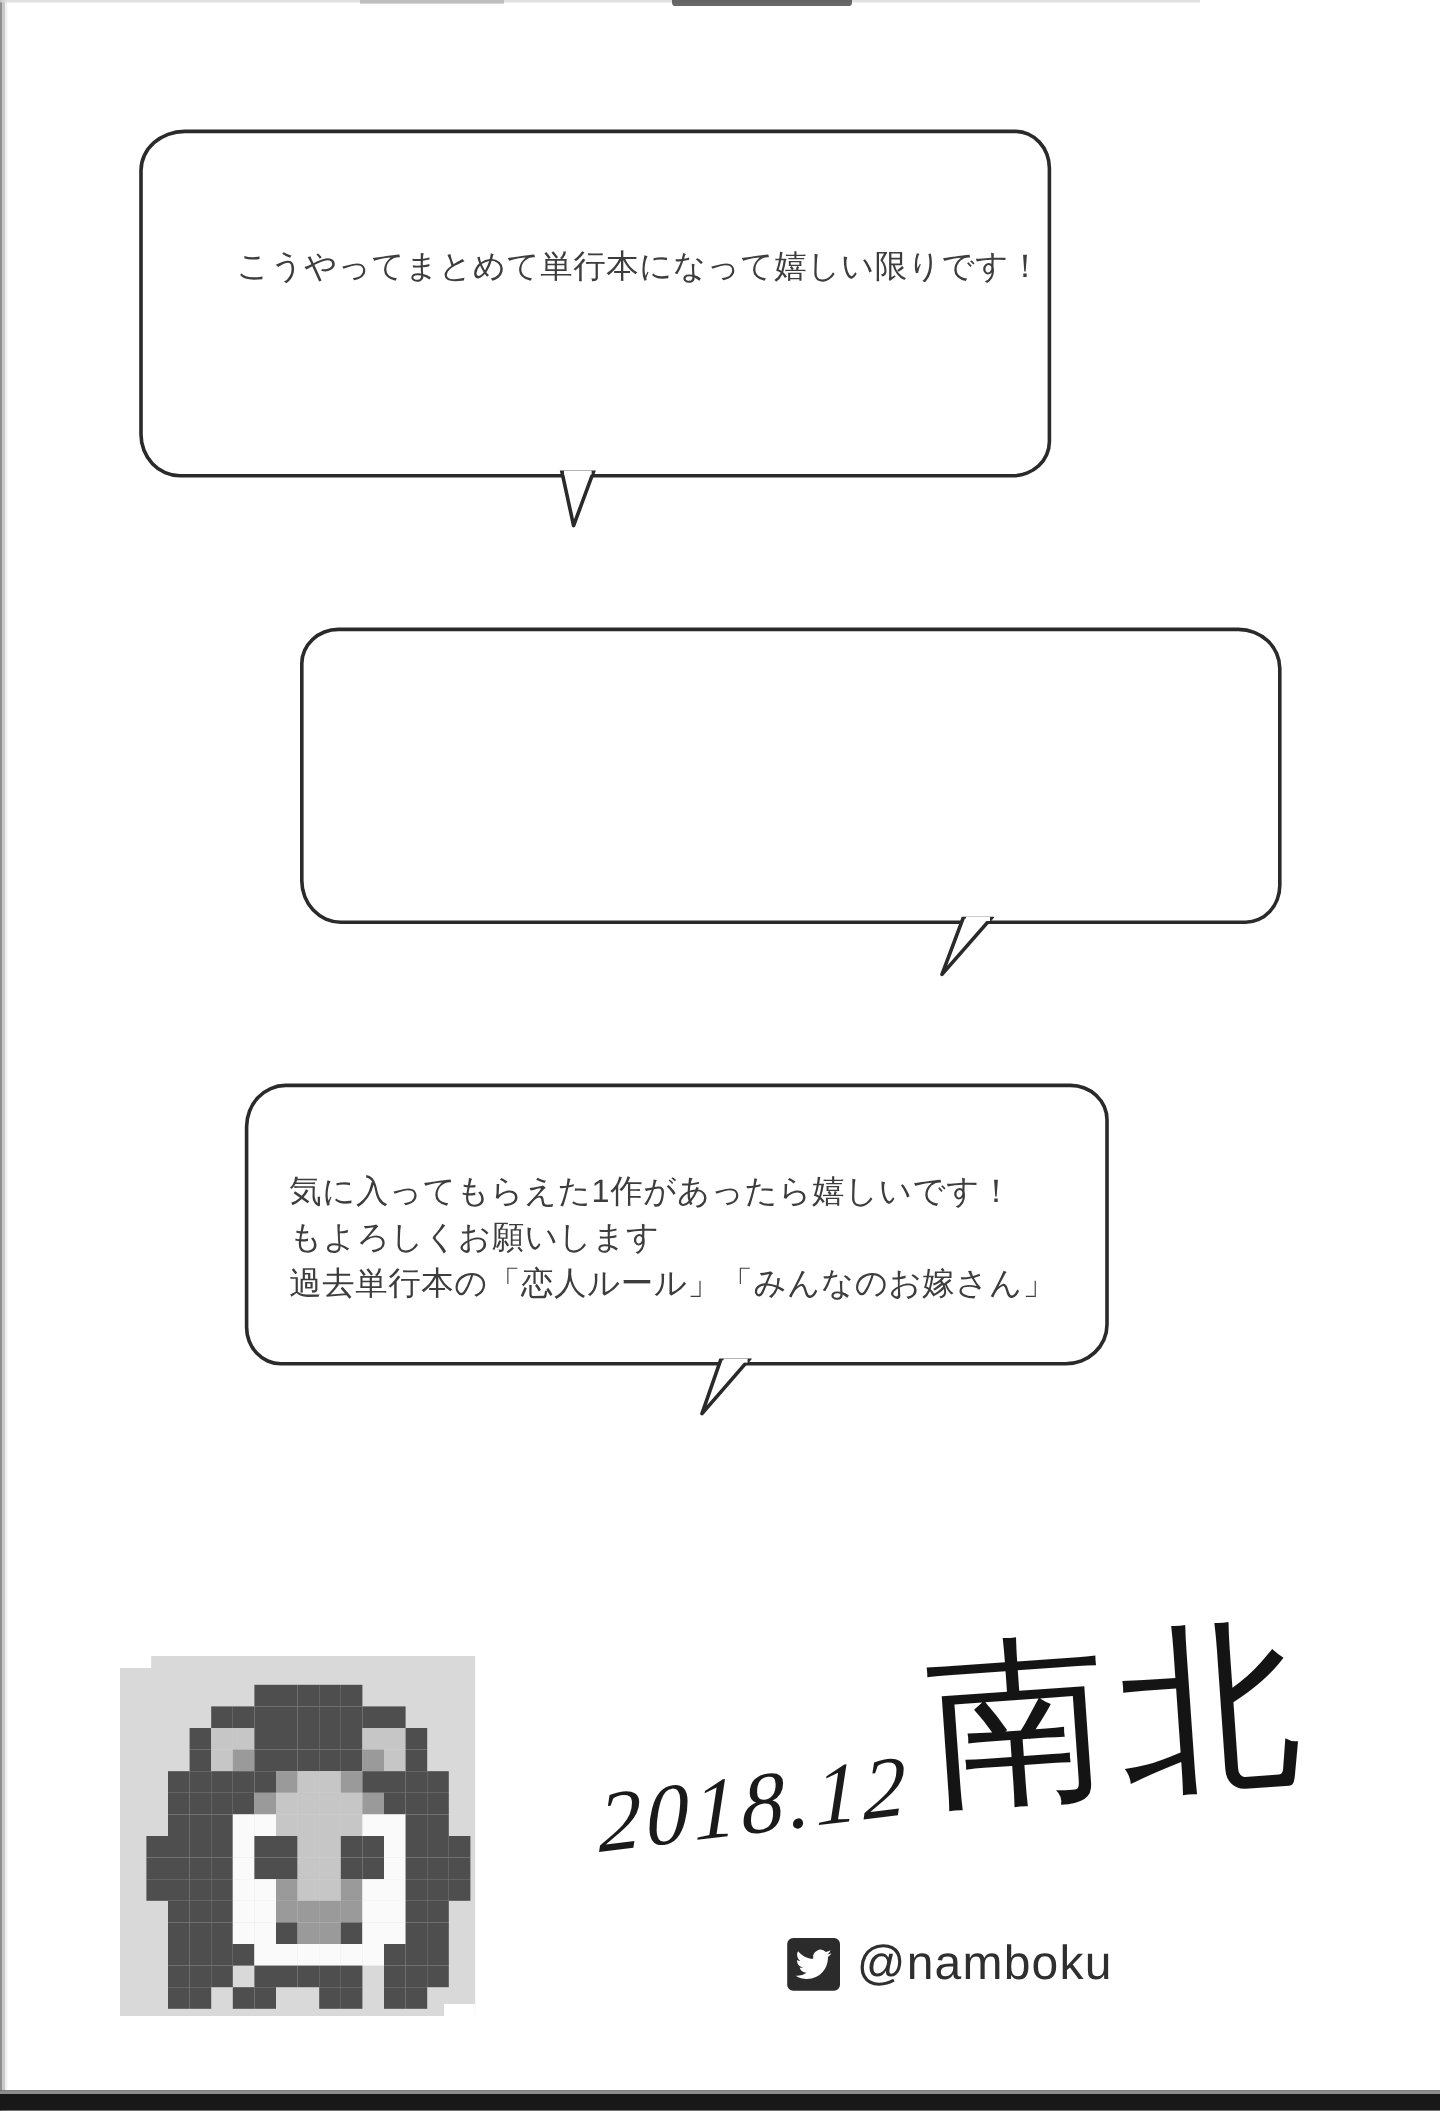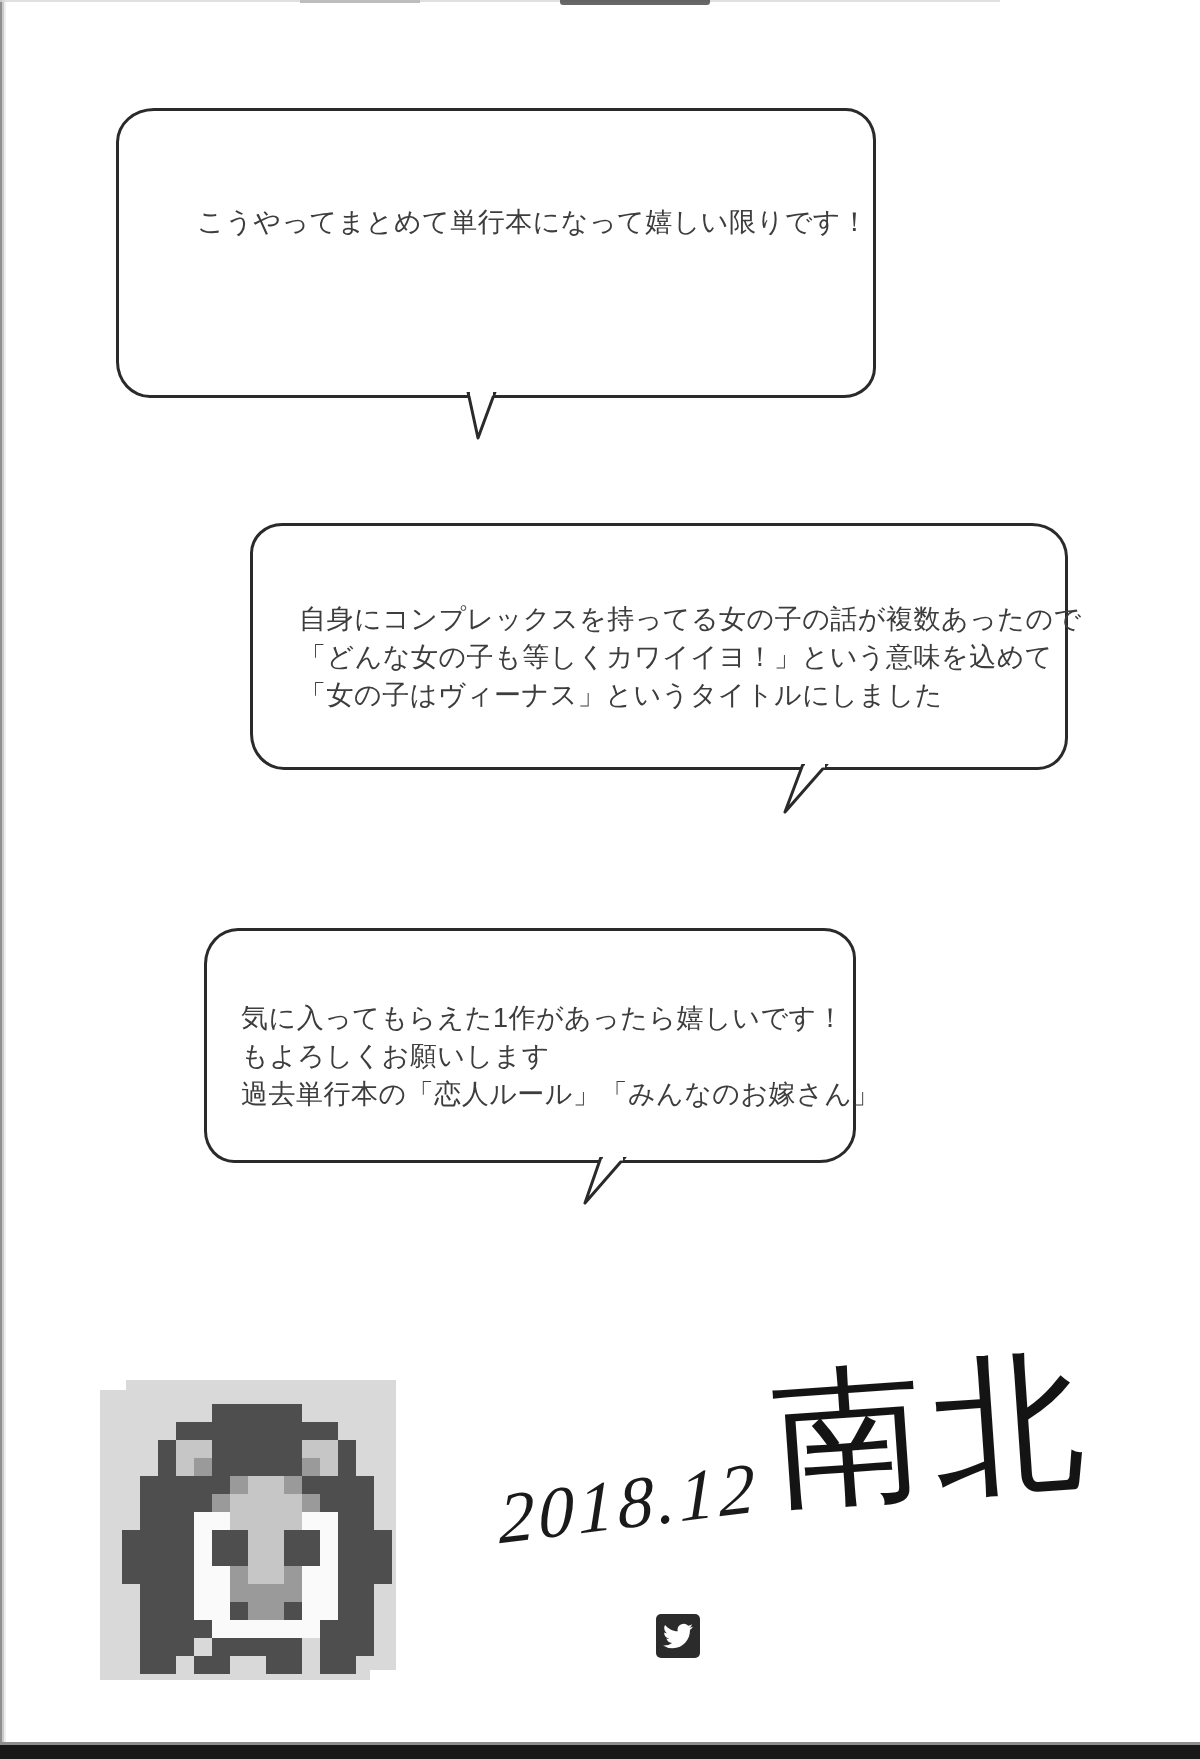--- a/index.html
+++ b/index.html
@@ -17,21 +17,21 @@
   .bottom-bar{position:absolute;left:0;top:1742px;width:1200px;height:17px;
     background:#181818;border-top:3px solid #8d8d8d;box-sizing:border-box;}
 
   
   .bubble{position:absolute;background:#fff;border:3px solid #2a2a2a;box-sizing:border-box;}
   .bubble .txt{color:#3d3d3d;font-size:27px;line-height:38px;letter-spacing:.5px;white-space:nowrap;}
   .bubble-1{left:116px;top:108px;width:760px;height:290px;border-radius:38px 30px 32px 34px / 34px 32px 30px 36px;}
   .bubble-1 .txt{padding:92px 0 0 78px;}
   .bubble-2{left:250px;top:523px;width:818px;height:247px;border-radius:32px 36px 30px 34px / 30px 34px 32px 36px;}
   .bubble-2 .txt{padding:74px 0 0 46px;}
-  .bubble-3{left:204px;top:928px;width:652px;height:235px;border-radius:34px 32px 36px 30px / 36px 30px 34px 32px;}
+  .bubble-3{left:204px;top:903px;width:720px;height:235px;border-radius:34px 32px 36px 30px / 36px 30px 34px 32px;}
   .bubble-3 .txt{padding:68px 0 0 34px;}
   .tail{position:absolute;top:100%;margin-top:-3px;}
   .tail-1{left:346px;}
   .tail-2{left:530px;}
   .tail-3{left:376px;}
 
   
   .avatar{position:absolute;left:100px;top:1380px;width:296px;height:300px;background:#d9d9d9;}
   .avatar::before{content:"";position:absolute;left:0;top:0;width:26px;height:10px;background:#fff;}
   .avatar::after{content:"";position:absolute;right:0;bottom:0;width:26px;height:10px;background:#fff;}
@@ -64,25 +64,20 @@
   <div class="txt">
     <div>こうやってまとめて単行本になって嬉しい限りです！</div>
   </div>
   <svg class="tail tail-1" width="34" height="50">
     <polygon points="3,0 13,46 30,0" fill="#ffffff" stroke="#2a2a2a" stroke-width="3" stroke-linejoin="round"></polygon>
     <rect x="5" y="0" width="23" height="3.5" fill="#ffffff"></rect>
   </svg>
 </div>
 
 <div class="bubble bubble-2">
-  <div class="txt">
-    <div>自身にコンプレックスを持ってる女の子の話が複数あったので</div>
-    <div>「どんな女の子も等しくカワイイヨ！」という意味を込めて</div>
-    <div>「女の子はヴィーナス」というタイトルにしました</div>
-  </div>
   <svg class="tail tail-2" width="48" height="52">
     <polygon points="20,0 2,48 44,0" fill="#ffffff" stroke="#2a2a2a" stroke-width="3" stroke-linejoin="round"></polygon>
     <rect x="22" y="0" width="20" height="3.5" fill="#ffffff"></rect>
   </svg>
 </div>
 
 <div class="bubble bubble-3">
   <div class="txt">
     <div>気に入ってもらえた1作があったら嬉しいです！</div>
     <div>もよろしくお願いします</div>
@@ -357,15 +352,16 @@
 
 <div class="date-hand">2018.12</div>
 <div class="sig">南北</div>
 
 <div class="tw-row">
   <div class="tw-icon">
     <svg width="30" height="30" viewBox="0 0 24 24">
       <path fill="#ffffff" d="M23.953 4.57a10 10 0 0 1-2.825.775 4.958 4.958 0 0 0 2.163-2.723c-.951.555-2.005.959-3.127 1.184a4.92 4.92 0 0 0-8.384 4.482C7.69 8.095 4.067 6.13 1.64 3.162a4.822 4.822 0 0 0-.666 2.475c0 1.71.87 3.213 2.188 4.096a4.904 4.904 0 0 1-2.228-.616v.06a4.923 4.923 0 0 0 3.946 4.827 4.996 4.996 0 0 1-2.212.085 4.936 4.936 0 0 0 4.604 3.417 9.867 9.867 0 0 1-6.102 2.105c-.39 0-.779-.023-1.17-.067a13.995 13.995 0 0 0 7.557 2.209c9.053 0 13.998-7.496 13.998-13.985 0-.21 0-.42-.015-.63A9.935 9.935 0 0 0 24 4.59z"></path>
     </svg>
   </div>
+  <div class="tw-handle">@namboku</div>
 </div>
 
 <div class="bottom-bar"></div>
 
 </body></html>

